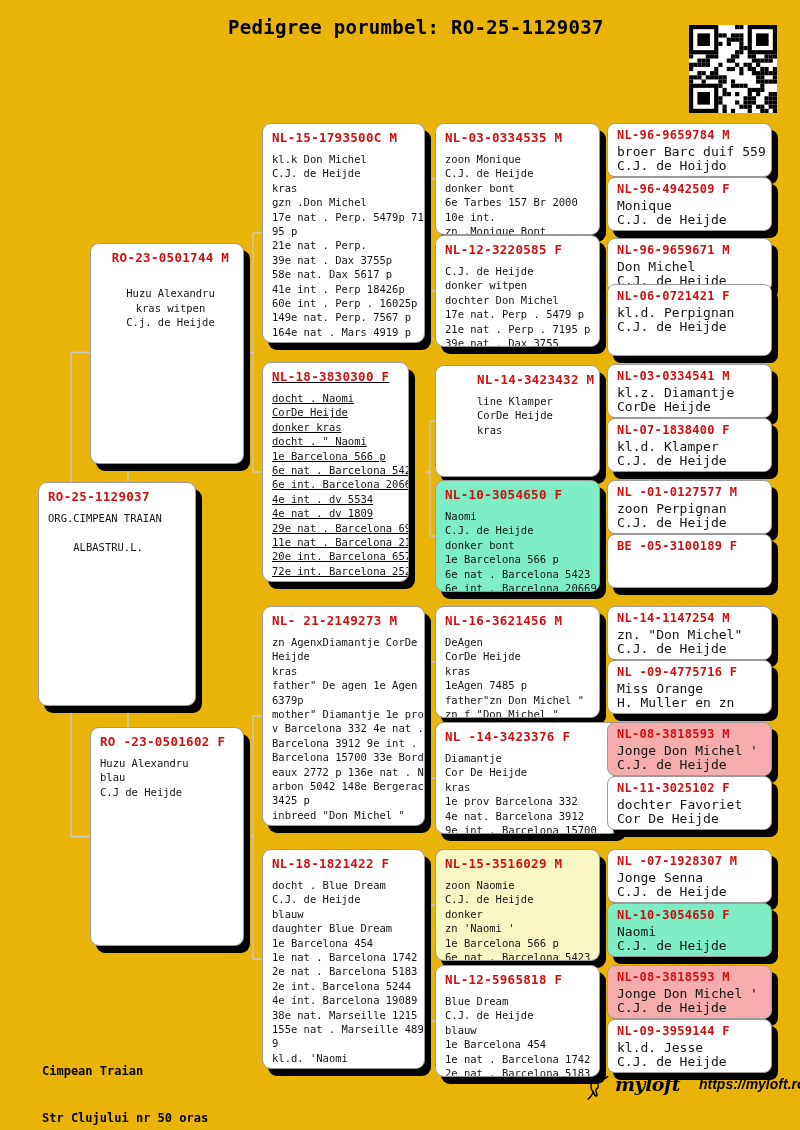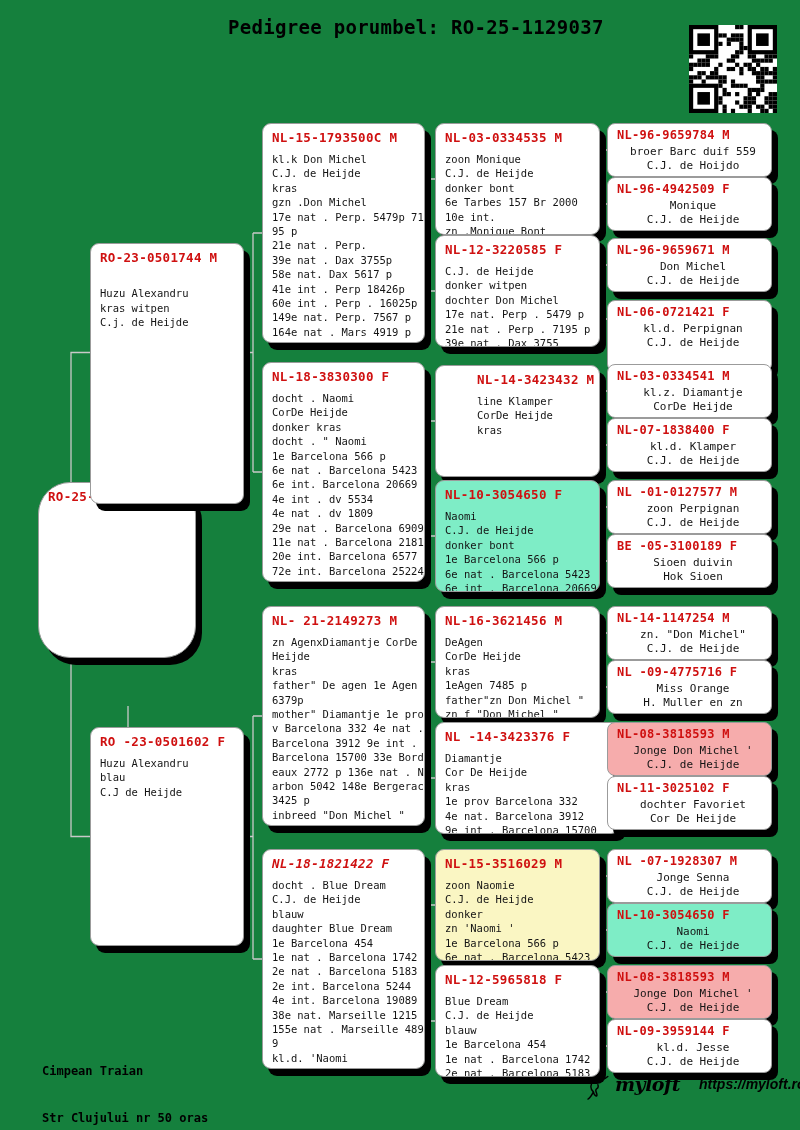--- a/index.html
+++ b/index.html
@@ -1,30 +1,30 @@
 <!DOCTYPE html>
 <html><head>
 <meta charset="utf-8">
 <style>
   html,body{margin:0;padding:0;background:#fff;}
-  .page{position:relative;width:800px;height:1130px;background:#15803d;overflow:hidden;
+  .page{position:relative;width:800px;height:1130px;background:#eab308;overflow:hidden;
         font-family:"DejaVu Sans Mono",monospace;}
   .title{position:absolute;left:228px;top:16px;margin:0;font:bold 19px "DejaVu Sans Mono",monospace;
          letter-spacing:.3px;color:#000;white-space:pre;}
   #connectors{position:absolute;left:0;top:0;z-index:0;}
   #qr{position:absolute;left:689px;top:25px;z-index:2;}
   #tree{position:absolute;left:0;top:0;width:800px;height:1130px;z-index:1;}
   .box{position:absolute;box-sizing:border-box;background:#fff;border:1.4px solid #9b9b9b;
        border-radius:9px;box-shadow:6px 7px 0 #000;padding:5px 2px 0 9px;overflow:hidden;}
   .box .hdr{font:bold 12.5px "DejaVu Sans Mono",monospace;letter-spacing:.3px;
             white-space:pre;margin:1px 0 7px 0;}
   .box .bd{font:10.5px/14.4px "DejaVu Sans Mono",monospace;color:#141414;white-space:pre;}
   .box.g4{border-radius:8px;padding-top:3px;}
   .box.g4 .hdr{margin:1px 0 3px 0;font-size:12px;}
-  .box.g4 .bd{font-size:11px;line-height:13.8px;text-align:center;}
+  .box.g4 .bd{font-size:13px;line-height:13.8px;}
   .footer{position:absolute;left:42px;top:1033px;font:bold 12px/15.5px "DejaVu Sans Mono",monospace;
           color:#000;white-space:pre;}
   .brand{position:absolute;left:584px;top:1064px;display:flex;align-items:center;gap:5px;}
   .brand .logo-text{font:italic 600 19px "DejaVu Serif",serif;color:#000;letter-spacing:-.5px;}
   .brand .mark{font:9px "DejaVu Sans",sans-serif;vertical-align:super;position:relative;top:-7px;}
   .brand .url{font:bold italic 14px "Liberation Sans","DejaVu Sans",sans-serif;color:#000;
               text-decoration:none;}
 </style>
 </head>
 <body>
@@ -181,24 +181,27 @@
       <rect x="8.380952380952381" y="8.380952380952381" width="12.571428571428573" height="12.571428571428573" fill="#000"></rect>
       <rect x="58.66666666666667" y="0" width="29.333333333333336" height="29.333333333333336" fill="#000"></rect>
       <rect x="62.85714285714286" y="4.190476190476191" width="20.952380952380953" height="20.952380952380953" fill="#fff"></rect>
       <rect x="67.04761904761905" y="8.380952380952381" width="12.571428571428573" height="12.571428571428573" fill="#000"></rect>
       <rect x="0" y="58.66666666666667" width="29.333333333333336" height="29.333333333333336" fill="#000"></rect>
       <rect x="4.190476190476191" y="62.85714285714286" width="20.952380952380953" height="20.952380952380953" fill="#fff"></rect>
       <rect x="8.380952380952381" y="67.04761904761905" width="12.571428571428573" height="12.571428571428573" fill="#000"></rect>
     </svg>
 
   <div id="tree">
-      <div class="box g1" style="left: 38px; top: 482px; width: 158px; height: 176px; border-radius: 32px;">
+      <div class="box g1" style="left: 38px; top: 482px; width: 158px; height: 224px;">
         <div class="hdr" style="color: rgb(207, 16, 16);">RO-25-1129037</div>
-      </div>
-      <div class="box g1" style="left: 90px; top: 243px; width: 154px; height: 261px;">
+        <div class="bd">ORG.CIMPEAN TRAIAN
+
+    ALBASTRU.L.</div>
+      </div>
+      <div class="box g1" style="left: 90px; top: 243px; width: 154px; height: 221px; text-align: center;">
         <div class="hdr" style="color: rgb(207, 16, 16);">RO-23-0501744 M</div>
         <div class="bd">
 Huzu Alexandru
 kras witpen
 C.j. de Heijde</div>
       </div>
       <div class="box g1" style="left: 90px; top: 727px; width: 154px; height: 219px;">
         <div class="hdr" style="color: rgb(207, 16, 16);">RO -23-0501602 F</div>
         <div class="bd">Huzu Alexandru
 blau
@@ -214,21 +217,21 @@
 95 p
 21e nat . Perp.
 39e nat . Dax 3755p
 58e nat. Dax 5617 p
 41e int . Perp 18426p
 60e int . Perp . 16025p
 149e nat. Perp. 7567 p
 164e nat . Mars 4919 p
 170e nat . Dax 4328 p</div>
       </div>
-      <div class="box g2" style="left: 262px; top: 362px; width: 163px; height: 220px;">
+      <div class="box g2" style="left: 262px; top: 362px; width: 147px; height: 220px; text-decoration: underline;">
         <div class="hdr" style="color: rgb(207, 16, 16);">NL-18-3830300 F</div>
         <div class="bd">docht . Naomi
 CorDe Heijde
 donker kras
 docht . " Naomi
 1e Barcelona 566 p
 6e nat . Barcelona 5423
 6e int. Barcelona 20669
 4e int . dv 5534
 4e nat . dv 1809
@@ -249,21 +252,21 @@
 v Barcelona 332 4e nat .
 Barcelona 3912 9e int .
 Barcelona 15700 33e Bord
 eaux 2772 p 136e nat . N
 arbon 5042 148e Bergerac
 3425 p
 inbreed "Don Michel "
 3755 p</div>
       </div>
       <div class="box g2" style="left: 262px; top: 849px; width: 163px; height: 220px;">
-        <div class="hdr" style="color: rgb(207, 16, 16); font-style: italic;">NL-18-1821422 F</div>
+        <div class="hdr" style="color: rgb(207, 16, 16);">NL-18-1821422 F</div>
         <div class="bd">docht . Blue Dream
 C.J. de Heijde
 blauw
 daughter Blue Dream
 1e Barcelona 454
 1e nat . Barcelona 1742
 2e nat . Barcelona 5183
 2e int. Barcelona 5244
 4e int. Barcelona 19089
 38e nat. Marseille 1215
@@ -349,21 +352,21 @@
       <div class="box g4" style="left: 607px; top: 177px; width: 165px; height: 54px;">
         <div class="hdr" style="color: rgb(207, 16, 16);">NL-96-4942509 F</div>
         <div class="bd">Monique
 C.J. de Heijde</div>
       </div>
       <div class="box g4" style="left: 607px; top: 238px; width: 165px; height: 54px;">
         <div class="hdr" style="color: rgb(207, 16, 16);">NL-96-9659671 M</div>
         <div class="bd">Don Michel
 C.J. de Heijde</div>
       </div>
-      <div class="box g4" style="left: 607px; top: 300px; width: 165px; height: 72px;">
+      <div class="box g4" style="left: 607px; top: 284px; width: 165px; height: 72px;">
         <div class="hdr" style="color: rgb(207, 16, 16);">NL-06-0721421 F</div>
         <div class="bd">kl.d. Perpignan
 C.J. de Heijde</div>
       </div>
       <div class="box g4" style="left: 607px; top: 364px; width: 165px; height: 54px;">
         <div class="hdr" style="color: rgb(207, 16, 16);">NL-03-0334541 M</div>
         <div class="bd">kl.z. Diamantje
 CorDe Heijde</div>
       </div>
       <div class="box g4" style="left: 607px; top: 418px; width: 165px; height: 54px;">
@@ -371,22 +374,20 @@
         <div class="bd">kl.d. Klamper
 C.J. de Heijde</div>
       </div>
       <div class="box g4" style="left: 607px; top: 480px; width: 165px; height: 54px;">
         <div class="hdr" style="color: rgb(207, 16, 16);">NL -01-0127577 M</div>
         <div class="bd">zoon Perpignan
 C.J. de Heijde</div>
       </div>
       <div class="box g4" style="left: 607px; top: 534px; width: 165px; height: 54px;">
         <div class="hdr" style="color: rgb(207, 16, 16);">BE -05-3100189 F</div>
-        <div class="bd">Sioen duivin
-Hok Sioen</div>
       </div>
       <div class="box g4" style="left: 607px; top: 606px; width: 165px; height: 54px;">
         <div class="hdr" style="color: rgb(207, 16, 16);">NL-14-1147254 M</div>
         <div class="bd">zn. "Don Michel"
 C.J. de Heijde</div>
       </div>
       <div class="box g4" style="left: 607px; top: 660px; width: 165px; height: 54px;">
         <div class="hdr" style="color: rgb(207, 16, 16);">NL -09-4775716 F</div>
         <div class="bd">Miss Orange
 H. Muller en zn</div>

